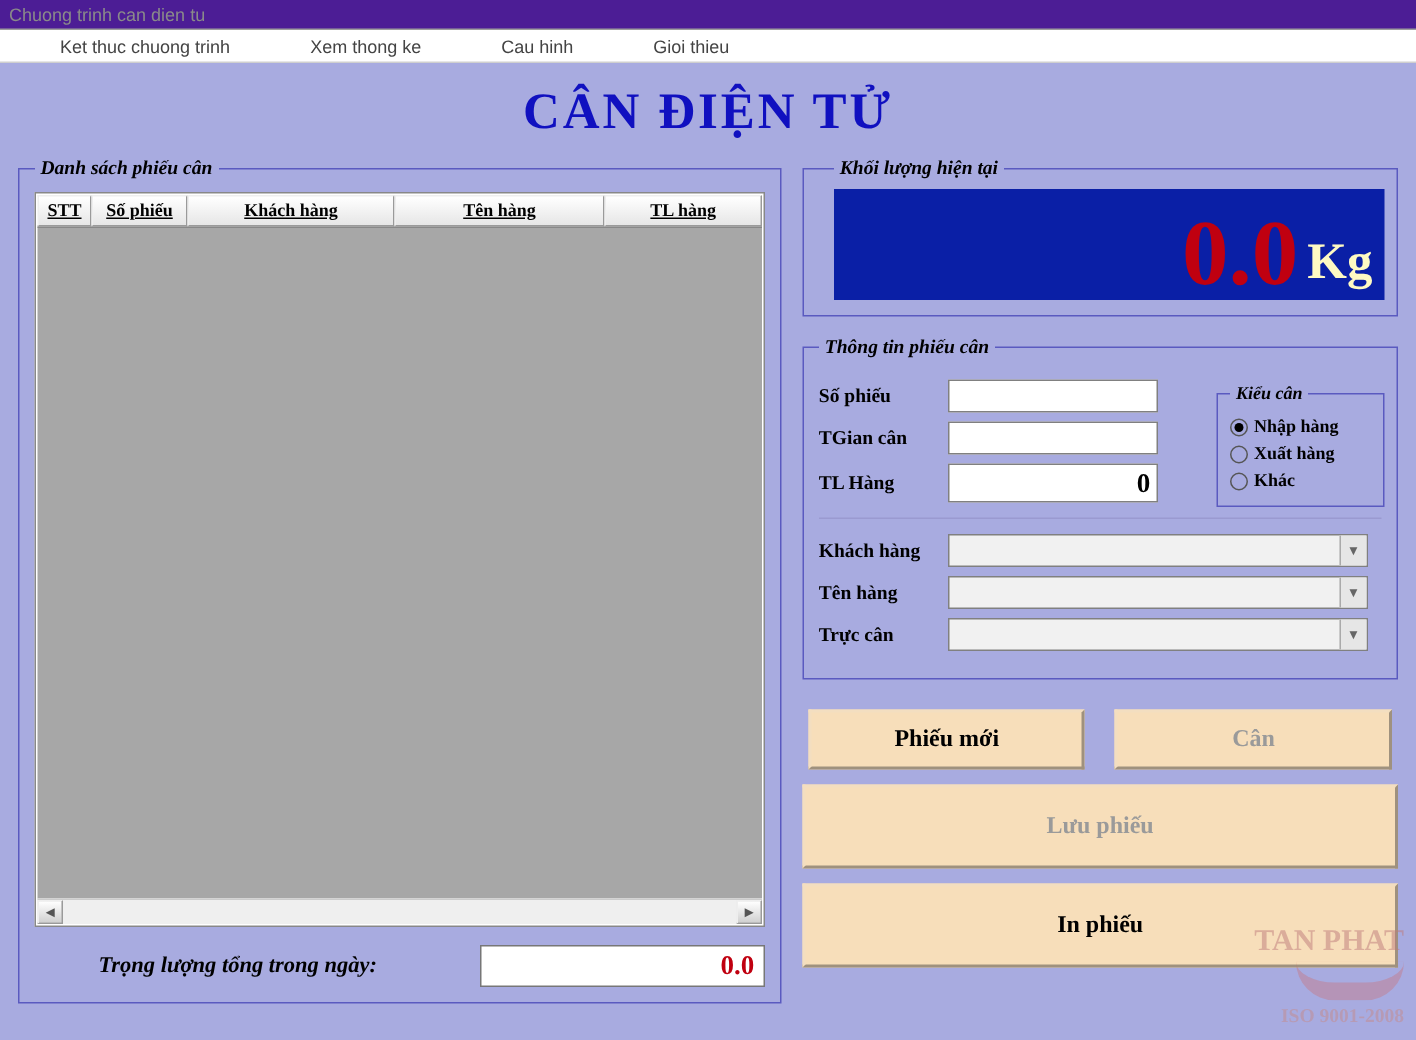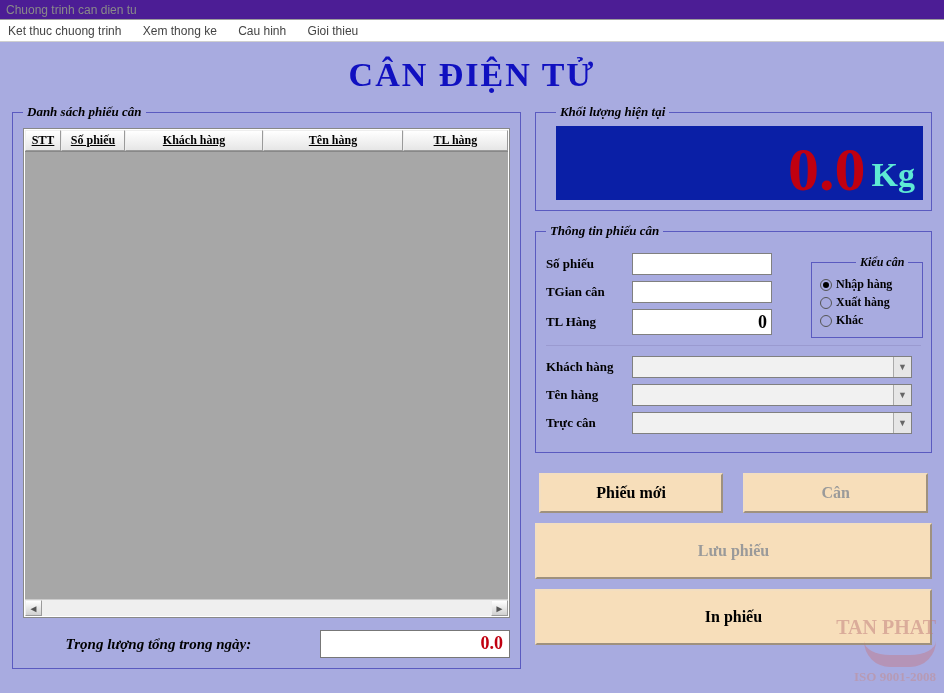--- a/index.html
+++ b/index.html
@@ -23,21 +23,21 @@
 }
 .menubar {
   background: #fff;
   border-bottom: 1px solid #cfcfcf;
   height: 22px;
   line-height: 22px;
   padding-left: 8px;
   font-size: 12px;
   color: #444;
 }
-.menubar span { margin-right: 18px; cursor: default; }
+.menubar span { margin-right: 18px; cursor: default; margin-left: 32px; }
 .content { padding: 0 12px; }
 .app-title {
   text-align: center;
   font-family: "Times New Roman", serif;
   font-size: 34px;
   color: #1010c0;
   font-weight: bold;
   padding: 14px 0 10px 0;
   letter-spacing: 2px;
 }
@@ -97,34 +97,34 @@
 
 .weight-box { border:1px solid #5a5ac0; padding:6px 8px 10px 20px; }
 .weight-display{
   background:#0a1fa6;height:74px;display:flex;align-items:flex-end;justify-content:flex-end;
   padding:0 8px 0 0;
 }
 .weight-num{
   font-family:"Times New Roman",serif;font-weight:bold;color:#c00010;font-size:62px;line-height:1;
 }
 .weight-unit{
-  font-family:"Times New Roman",serif;font-weight:bold;color:#5eead4;font-size:34px;
+  font-family:"Times New Roman",serif;font-weight:bold;color:#fef9c3;font-size:34px;
   margin-left:6px;margin-bottom:6px;
 }
 
 
 .form-row{display:flex;align-items:center;margin:6px 0;}
 .form-label{width:86px;font-family:"Times New Roman",serif;font-weight:bold;font-size:13px;}
 .form-input{
   width:140px;height:22px;border:1px solid #808080;background:#fff;
   padding:0 4px;font-size:12px;
 }
 .form-input.tl{font-family:"Times New Roman",serif;font-weight:bold;font-size:18px;text-align:right;height:26px;}
 .radio-box{border:1px solid #5a5ac0;padding:4px 8px 6px 8px;position:absolute;right:8px;top:16px;width:112px;}
-.radio-box legend{font-size:12px;margin-left:36px;}
+.radio-box legend{font-size:12px;}
 .radio-item{display:flex;align-items:center;gap:4px;font-family:"Times New Roman",serif;font-weight:bold;font-size:12px;margin:3px 0;}
 .radio-dot{width:12px;height:12px;border:1px solid #555;border-radius:50%;display:inline-flex;align-items:center;justify-content:center;}
 .radio-dot.checked::after{content:"";width:6px;height:6px;background:#000;border-radius:50%;}
 .combo{width:280px;height:22px;border:1px solid #808080;background:#f1f1f1;display:flex;align-items:stretch;}
 .combo-input{flex:1;}
 .combo-btn{width:18px;background:#e6e6e6;border-left:1px solid #aaa;display:flex;align-items:center;justify-content:center;font-size:9px;color:#666;}
 
 
 .btn-row{display:flex;gap:20px;margin-top:8px;padding:0 4px;}
 .big-btn{

